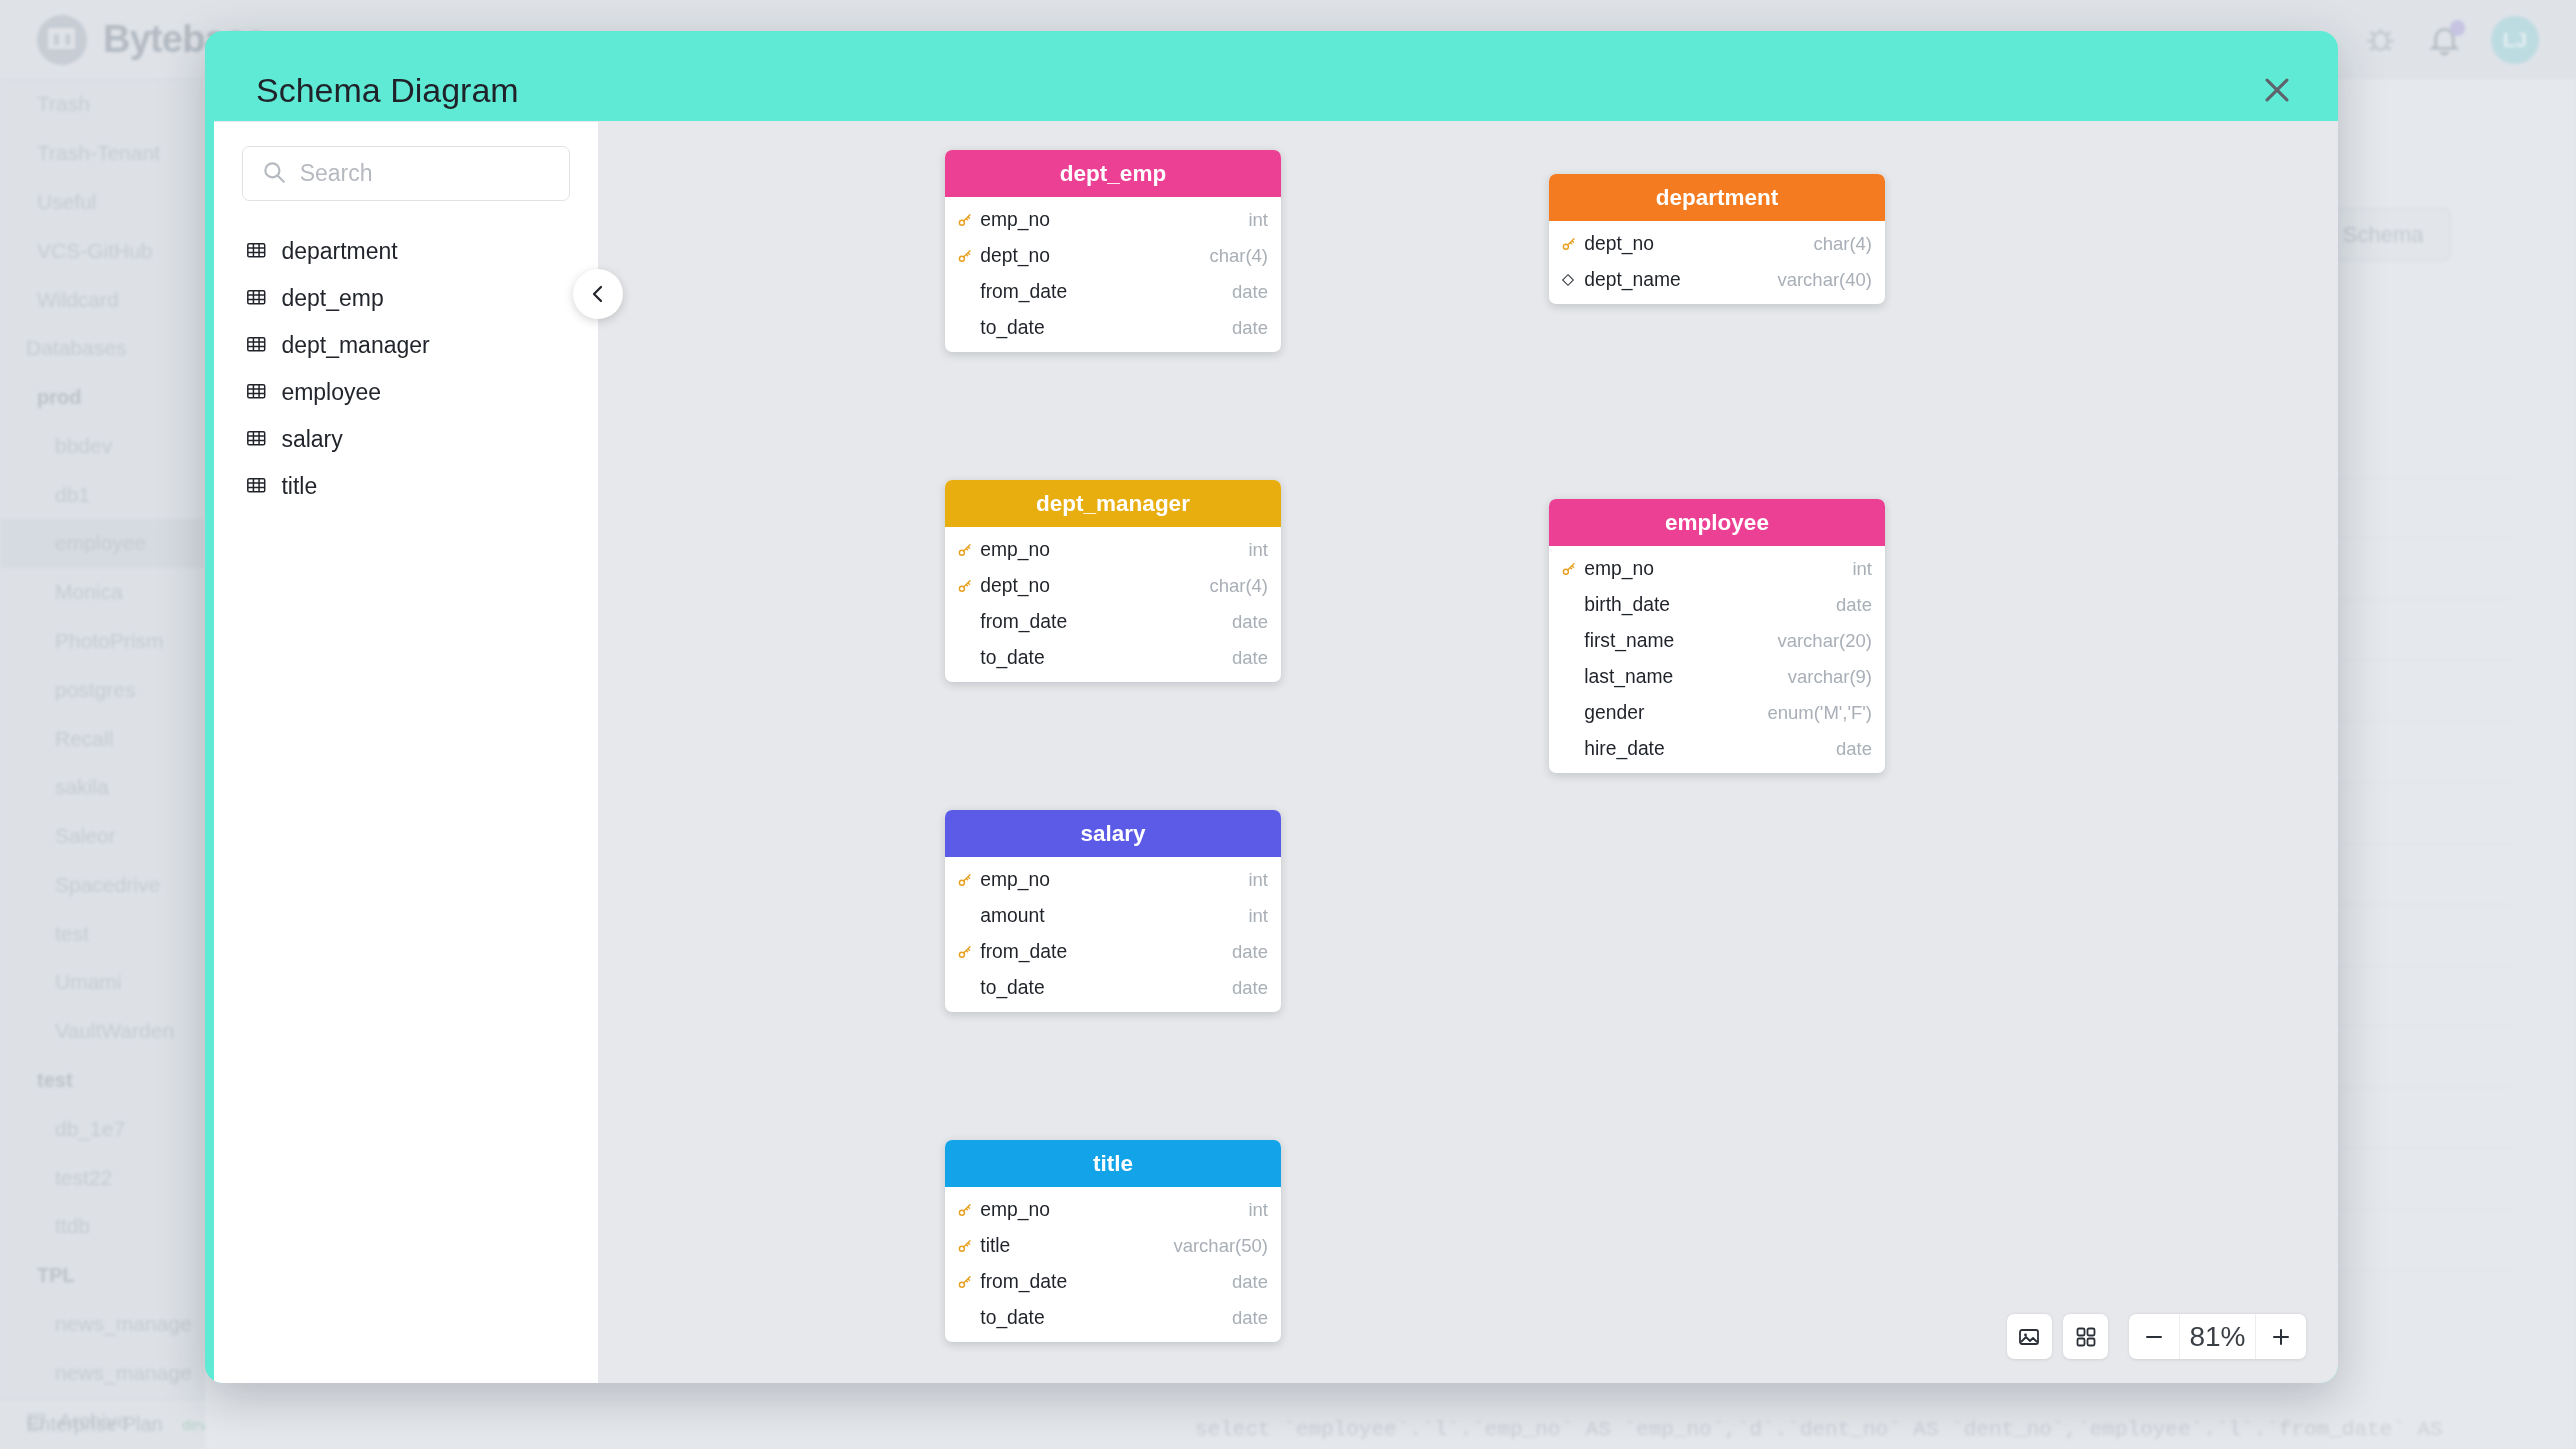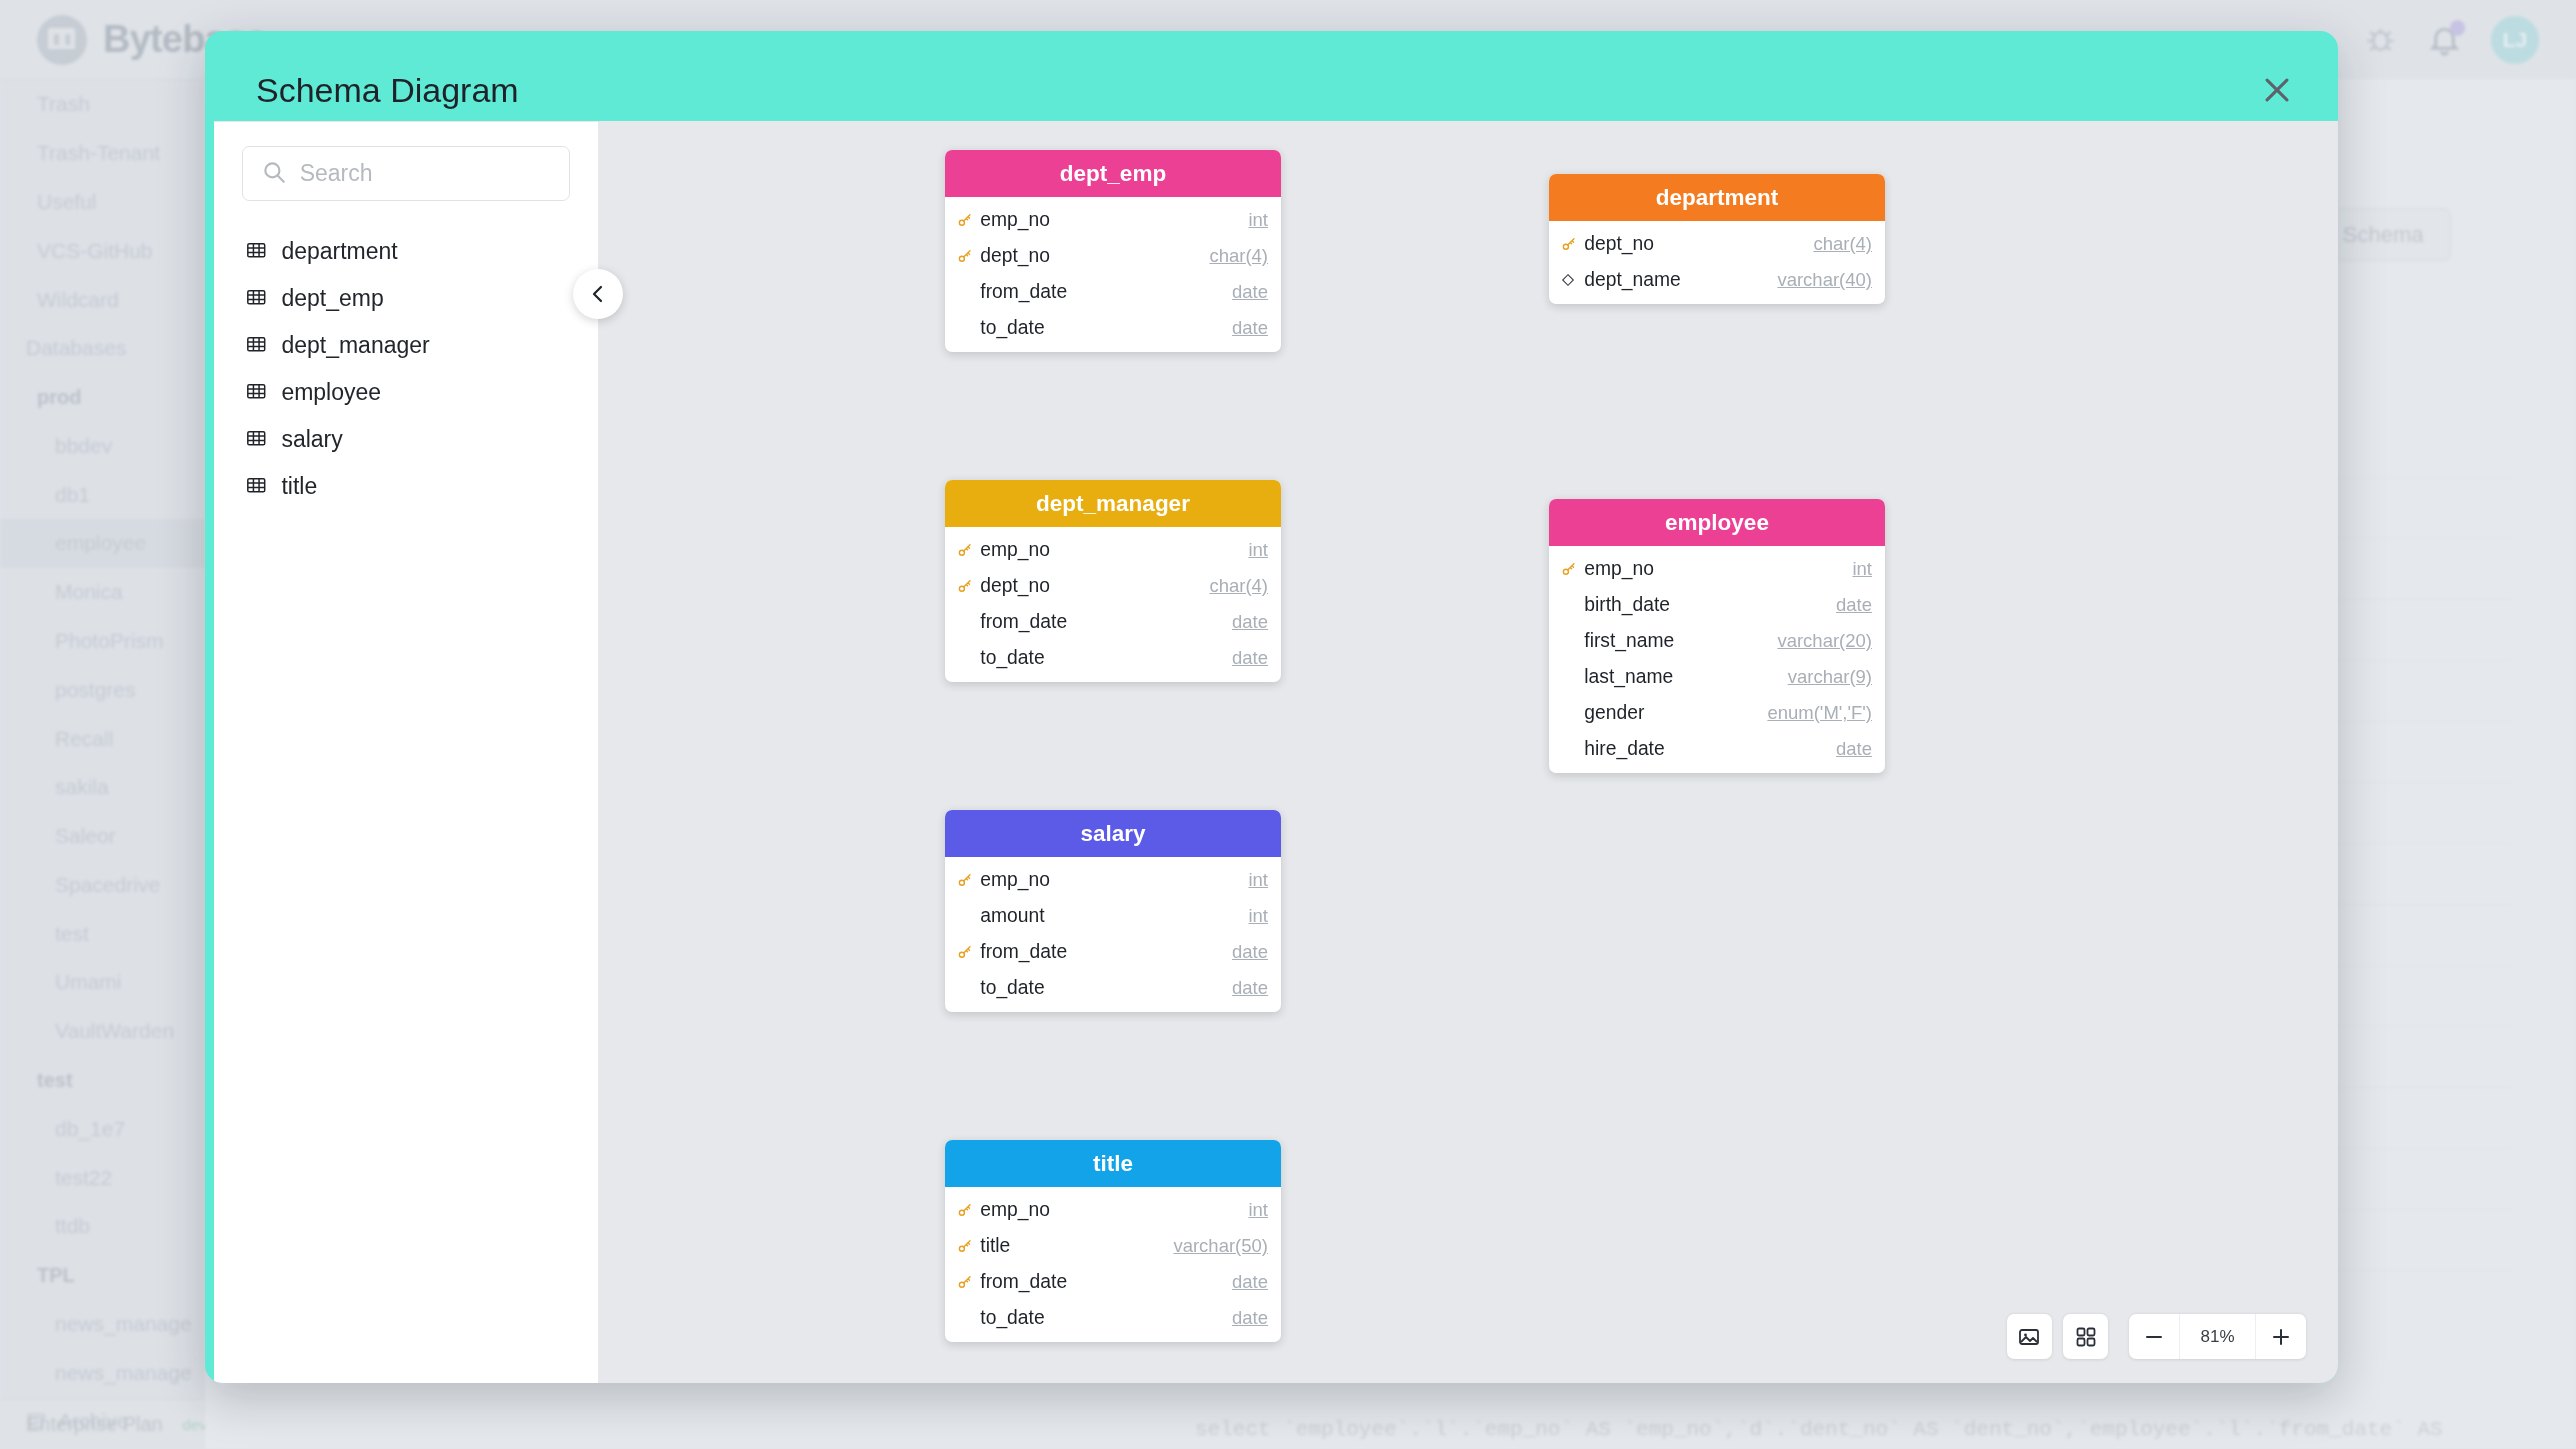--- a/index.html
+++ b/index.html
@@ -182,21 +182,21 @@
     height: 47px; display: flex; align-items: center; justify-content: center;
     color: #fff; font-size: 22.5px; font-weight: 700;
   }
   .node-body { padding: 4.8px 0 6.4px 0; }
   .col-row {
     display: flex; align-items: center;
     height: 36px; padding: 0 13px 0 11.3px;
   }
   .col-icon { width: 24px; flex: none; display: flex; align-items: center; }
   .col-name { font-size: 19.3px; color: #1f2329; flex: 1; }
-  .col-type { font-size: 18.5px; color: #a9afb7; text-decoration: underline; }
+  .col-type { font-size: 18.5px; color: #a9afb7; }
 
   
   #canvas-toolbar {
     position: absolute; right: 32px; bottom: 24px;
     display: flex; align-items: center; gap: 11.3px; z-index: 30;
   }
   .tb-btn {
     width: 45px; height: 45px; border-radius: 7.2px; background: #fff;
     display: flex; align-items: center; justify-content: center;
     box-shadow: 0 0.8px 3.2px rgba(0,0,0,.10); cursor: pointer;
@@ -204,21 +204,21 @@
   #zoom-group {
     display: flex; align-items: center; background: #fff;
     border-radius: 7.2px; box-shadow: 0 0.8px 3.2px rgba(0,0,0,.10);
     height: 45px; margin-left: 9.7px; overflow: hidden;
   }
   .zoom-btn {
     width: 50px; height: 45px; display: flex; align-items: center;
     justify-content: center; cursor: pointer;
   }
   #zoom-level {
-    min-width: 77px; text-align: center; font-size: 17px; color: #3a3f46;
+    min-width: 77px; text-align: center; font-size: 28px; color: #3a3f46;
     border-left: 0.8px solid #eceef0; border-right: 0.8px solid #eceef0;
     line-height: 45px; cursor: pointer;
   }
 </style>
 </head>
 <body>
 
 <div id="bg-app">
 
   <div id="bg-topbar">

